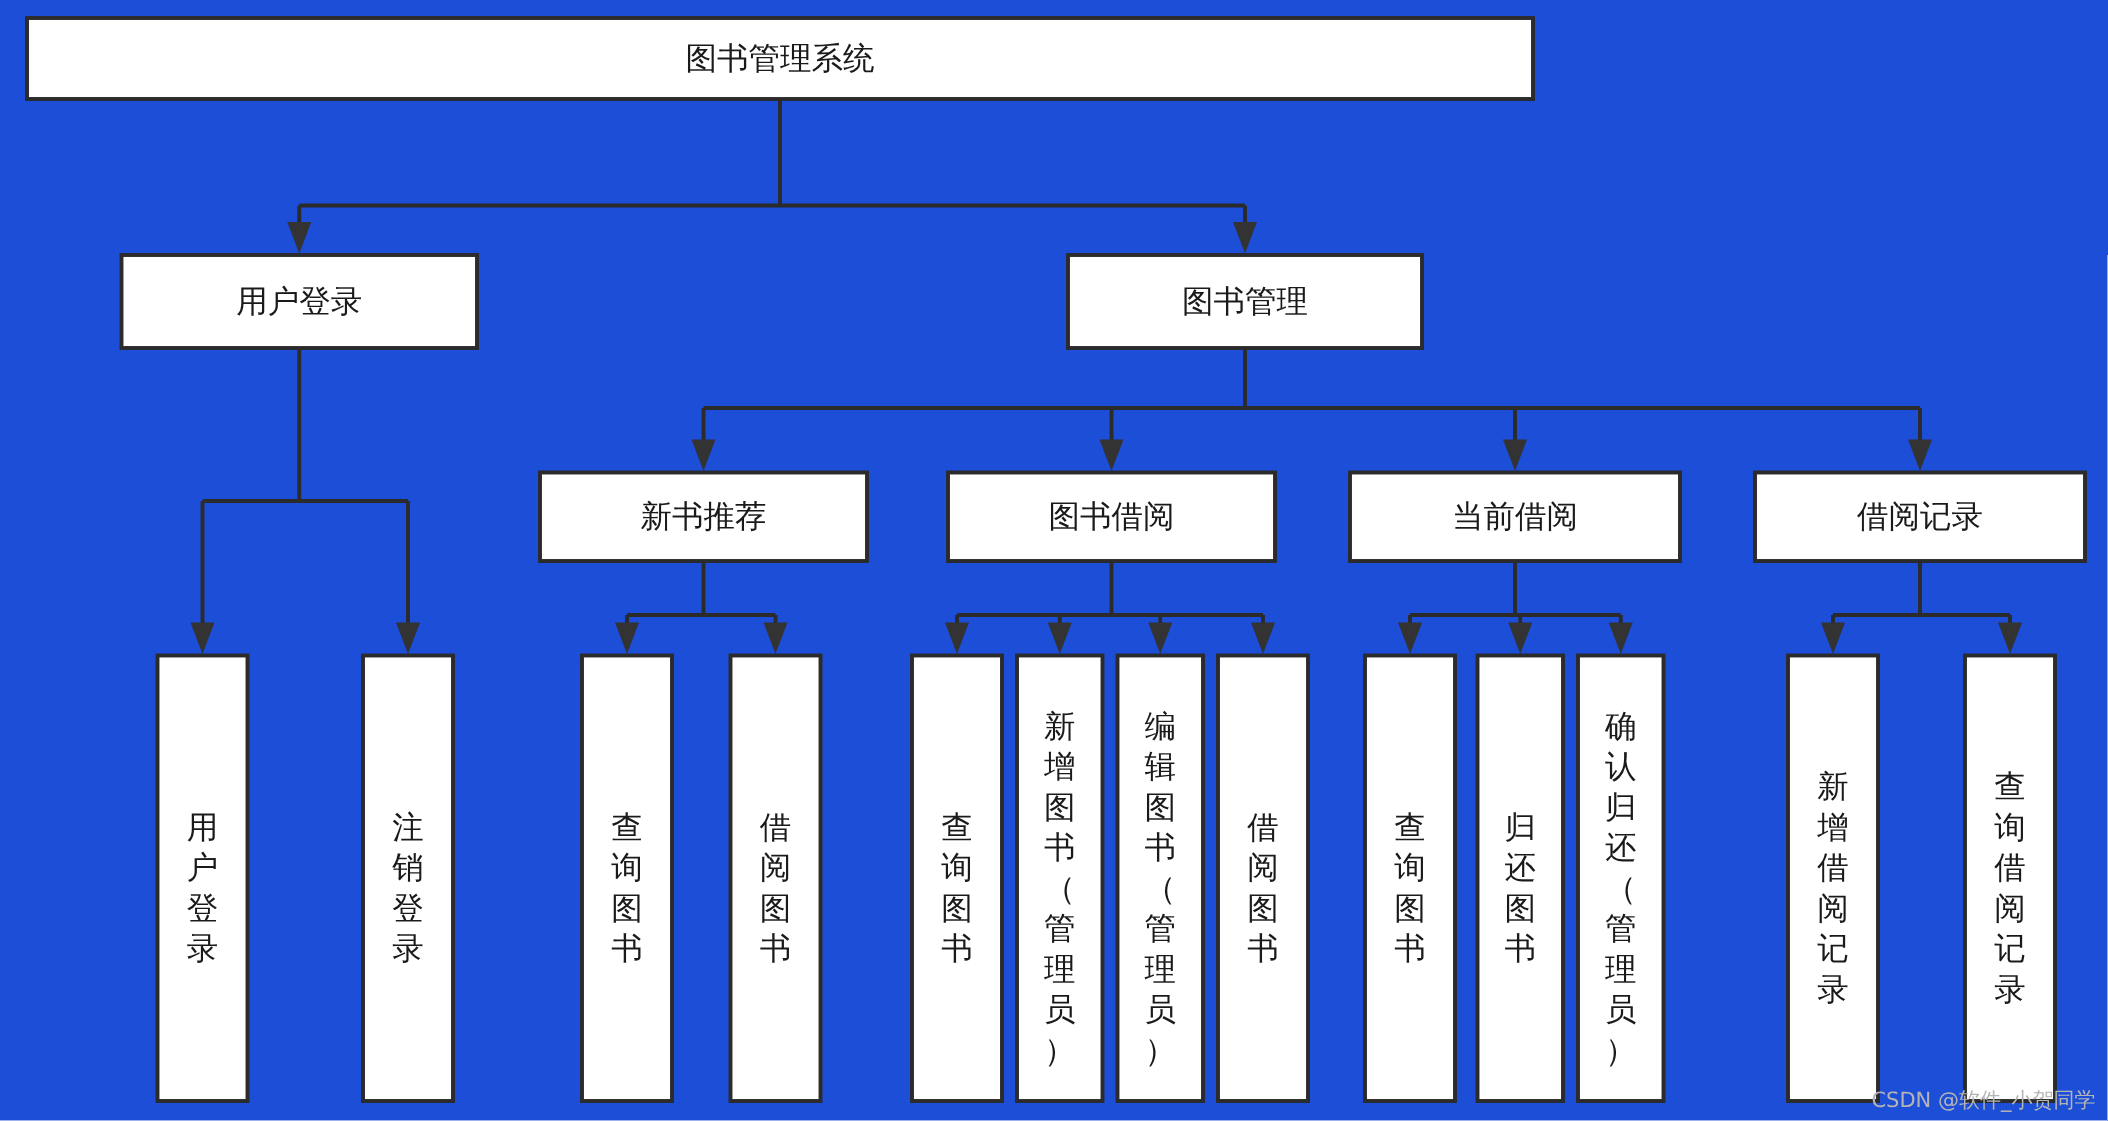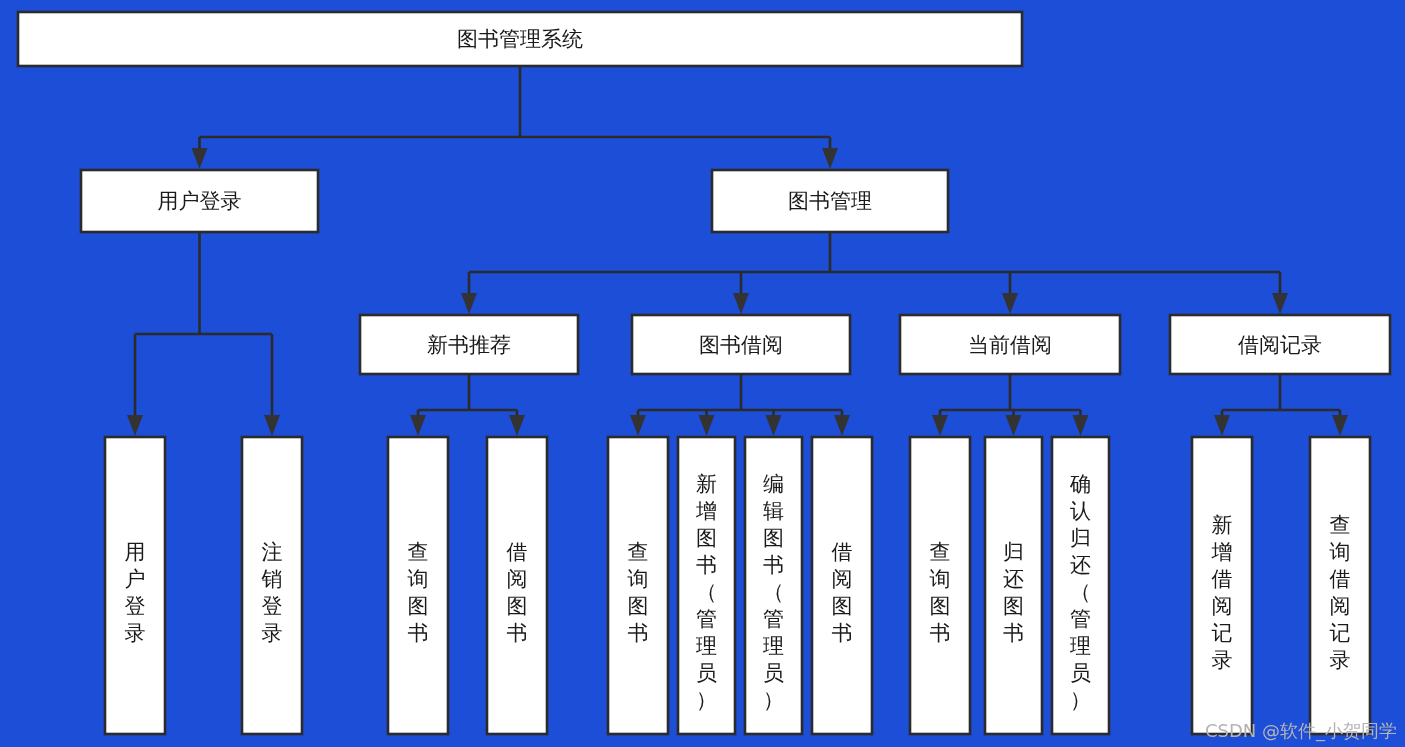--- a/index.html
+++ b/index.html
@@ -44,21 +44,21 @@
     font-size: 21px;
     fill: #1a1a1a;
     text-anchor: middle;
     dominant-baseline: middle;
   }
   .watermark-text {
     position: absolute;
     right: 8px;
     bottom: 4px;
     font-family: "DejaVu Sans", "Liberation Sans", sans-serif;
-    font-size: 18px;
+    font-size: 14px;
     color: #b4b4b4;
     white-space: nowrap;
     pointer-events: none;
   }
 </style>
 </head>
 <body>
 
 <div id="diagram-root">
 

